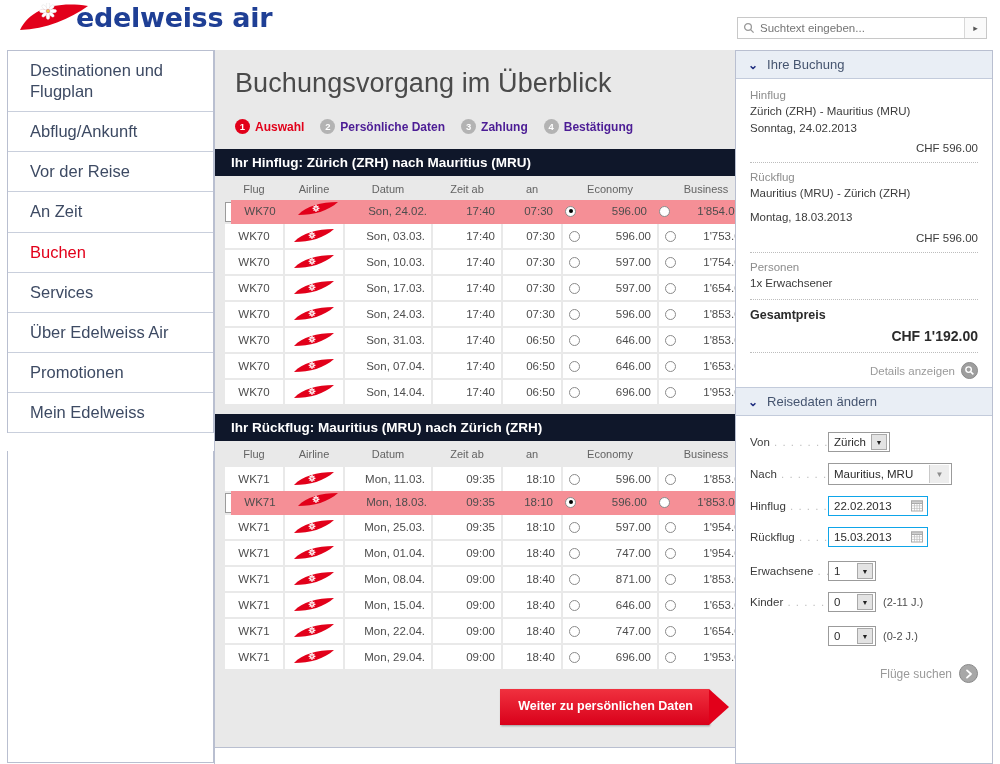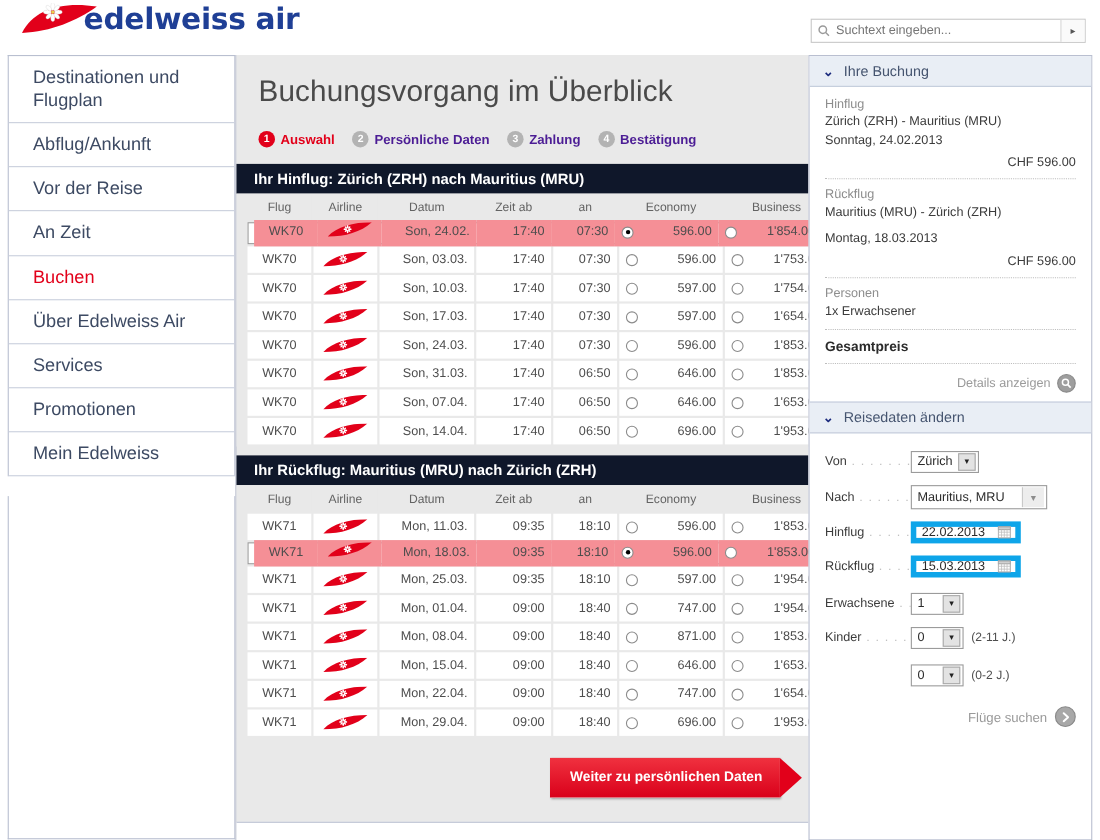--- a/index.html
+++ b/index.html
@@ -112,21 +112,21 @@
     white-space: nowrap; overflow: hidden; }
   .dots { color: #c0c0c0; letter-spacing: 1px; }
   .sel { height: 20px; border: 1px solid #9b9b9b; background: #fff; display: inline-flex;
     align-items: center; font-size: 11.5px; color: #2b2b2b; padding-left: 5px; cursor: pointer; }
   .sel .val { flex: 1; }
   .sel .arrow { width: 16px; height: 16px; margin: 0 2px; background: #e3e3e3;
     border: 1px solid #a9a9a9; display: flex; align-items: center; justify-content: center;
     font-size: 7px; color: #222; }
   .sel.flat .arrow { background: #ededed; border: none; border-left: 1px solid #c9c9c9;
     width: 20px; height: 18px; color: #8d8d8d; font-size: 8px; }
-  .datefield { height: 20px; border: 5px solid #0ea5e9; background: #fff; display: inline-flex;
+  .datefield { height: 20px; border: 1px solid #0ea5e9; background: #fff; display: inline-flex;
     align-items: center; font-size: 11.5px; color: #2b2b2b; padding: 0 4px 0 5px; width: 100px; cursor: pointer; }
   .datefield .val { flex: 1; }
   .cal { width: 12px; height: 12px; }
   .suffix { font-size: 11px; color: #4d4d4d; margin-left: 7px; }
   #fluege-row { display: flex; align-items: center; justify-content: flex-end; gap: 7px;
     margin-top: 18px; cursor: pointer; }
   #fluege-row .lk { font-size: 12px; color: #9a9a9a; }
 </style>
 </head>
 <body>
@@ -165,22 +165,22 @@
       <div id="search-go">▸</div>
     </div>
   </div>
 
   <div id="leftnav">
       <div class="nav-item"><span>Destinationen und Flugplan</span></div>
       <div class="nav-item"><span>Abflug/Ankunft</span></div>
       <div class="nav-item"><span>Vor der Reise</span></div>
       <div class="nav-item"><span>An Zeit</span></div>
       <div class="nav-item active"><span>Buchen</span></div>
+      <div class="nav-item"><span>Services</span></div>
       <div class="nav-item"><span>Über Edelweiss Air</span></div>
-      <div class="nav-item"><span>Services</span></div>
       <div class="nav-item"><span>Promotionen</span></div>
       <div class="nav-item"><span>Mein Edelweiss</span></div>
     </div>
   <div id="leftnav-filler"></div>
 
   <div id="main">
     <div id="main-head">
       <h1 id="page-title">Buchungsvorgang im Überblick</h1>
       <div id="steps">
           <div class="step current">
@@ -787,20 +787,21 @@
       <div class="dotline"></div>
       <div class="lbl-grey">Rückflug</div>
       <div class="txt">Mauritius (MRU) - Zürich (ZRH)</div>
       <div class="txt" style="margin-top:7px">Montag, 18.03.2013</div>
       <div class="price-right">CHF 596.00</div>
       <div class="dotline"></div>
       <div class="lbl-grey">Personen</div>
       <div class="txt">1x Erwachsener</div>
       <div class="dotline"></div>
       <div class="total-lbl">Gesamtpreis</div>
+      <div class="total-val">CHF 1'192.00</div>
       <div class="dotline"></div>
       <div class="link-row">
         <span class="lk">Details anzeigen</span>
         <span class="circ-icon">
           <svg width="11" height="11" viewBox="0 0 12 12">
             <circle cx="5" cy="5" r="3" fill="none" stroke="#fff" stroke-width="1.5"></circle>
             <line x1="7.3" y1="7.3" x2="10.2" y2="10.2" stroke="#fff" stroke-width="1.7"></line>
           </svg>
         </span>
       </div>

